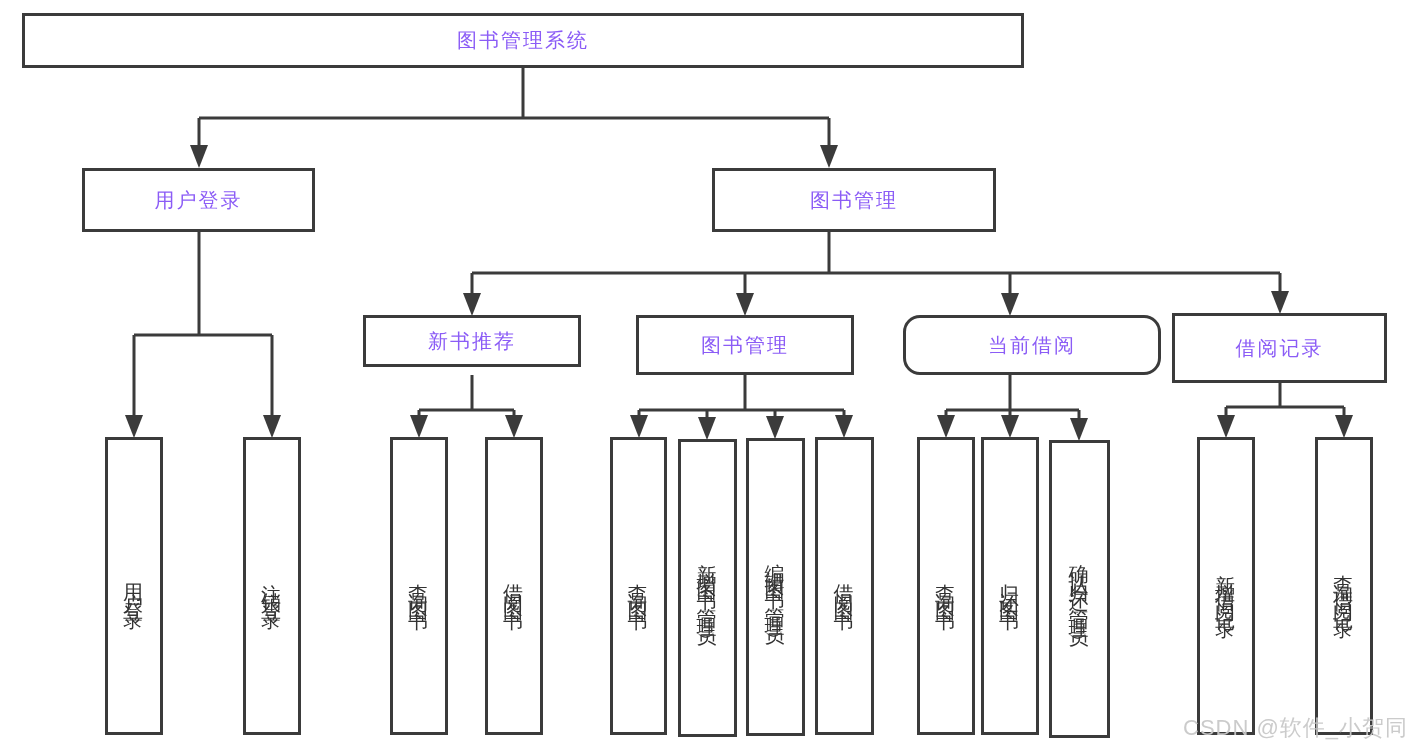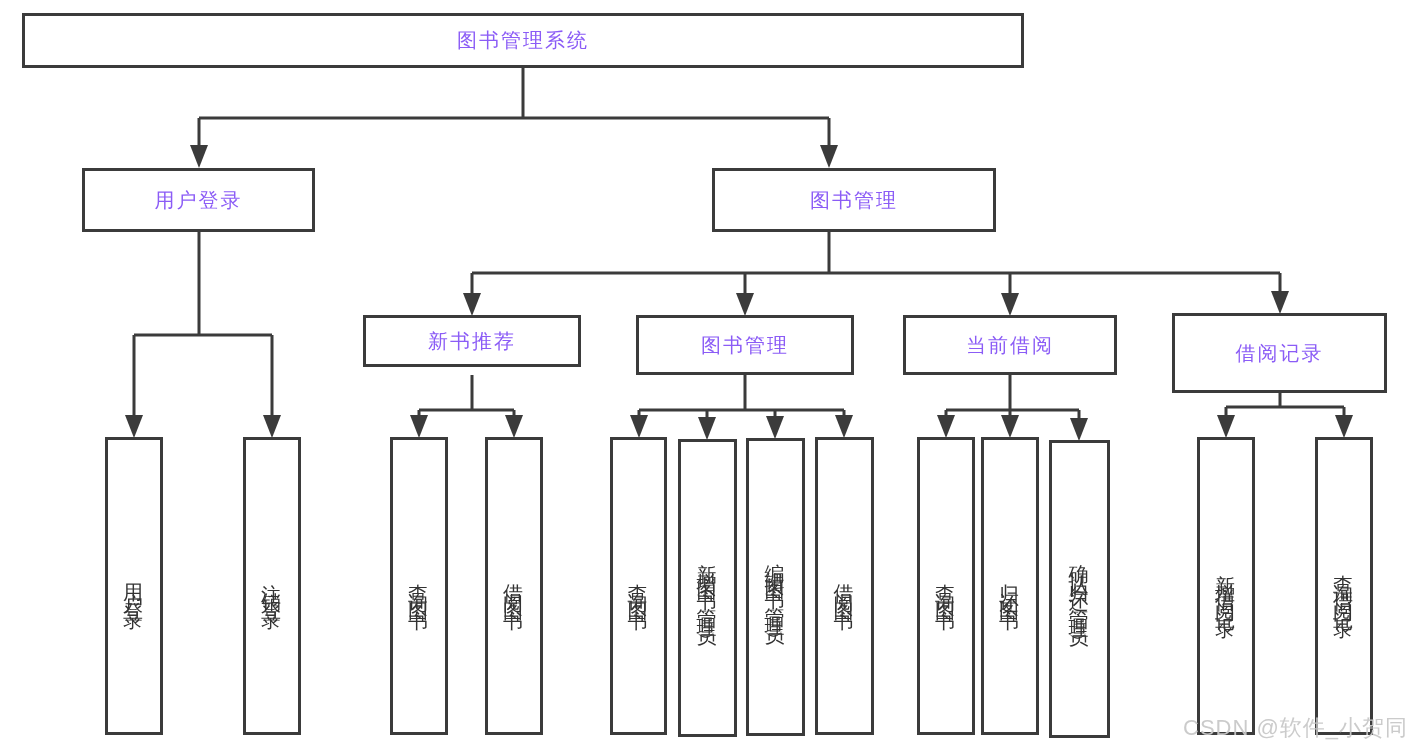--- a/index.html
+++ b/index.html
@@ -103,24 +103,24 @@
   <div class="hbox" style="left:712px;top:168px;width:284px;height:64px;">
     <span>图书管理</span>
   </div>
 
   <div class="hbox" style="left:363px;top:315px;width:218px;height:52px;">
     <span>新书推荐</span>
   </div>
   <div class="hbox" style="left:636px;top:315px;width:218px;height:60px;">
     <span>图书管理</span>
   </div>
-  <div class="hbox" style="left:903px;top:315px;width:214px;height:60px;">
+  <div class="hbox" style="left:903px;top:315px;width:258px;height:60px;border-radius:17px;">
     <span>当前借阅</span>
   </div>
-  <div class="hbox" style="left:1172px;top:313px;width:215px;height:80px;">
+  <div class="hbox" style="left:1172px;top:313px;width:215px;height:70px;">
     <span>借阅记录</span>
   </div>
 
   <div class="vbox" style="left:105px;top:437px;width:58px;height:298px;">
     <span class="vlabel">用户登录</span>
   </div>
   <div class="vbox" style="left:243px;top:437px;width:58px;height:298px;">
     <span class="vlabel">注销登录</span>
   </div>
 

